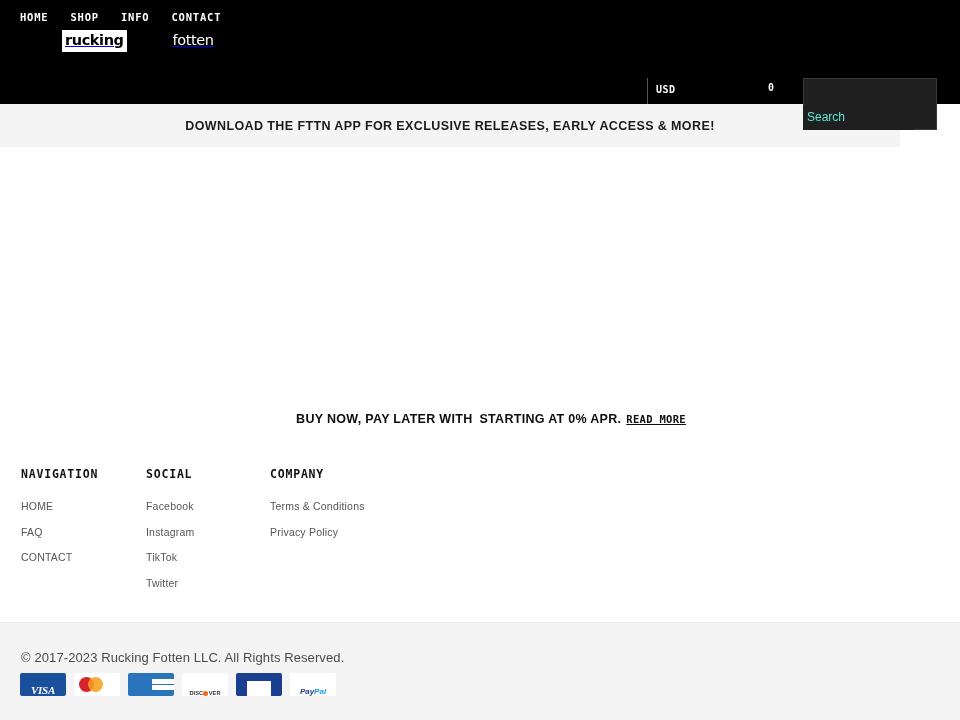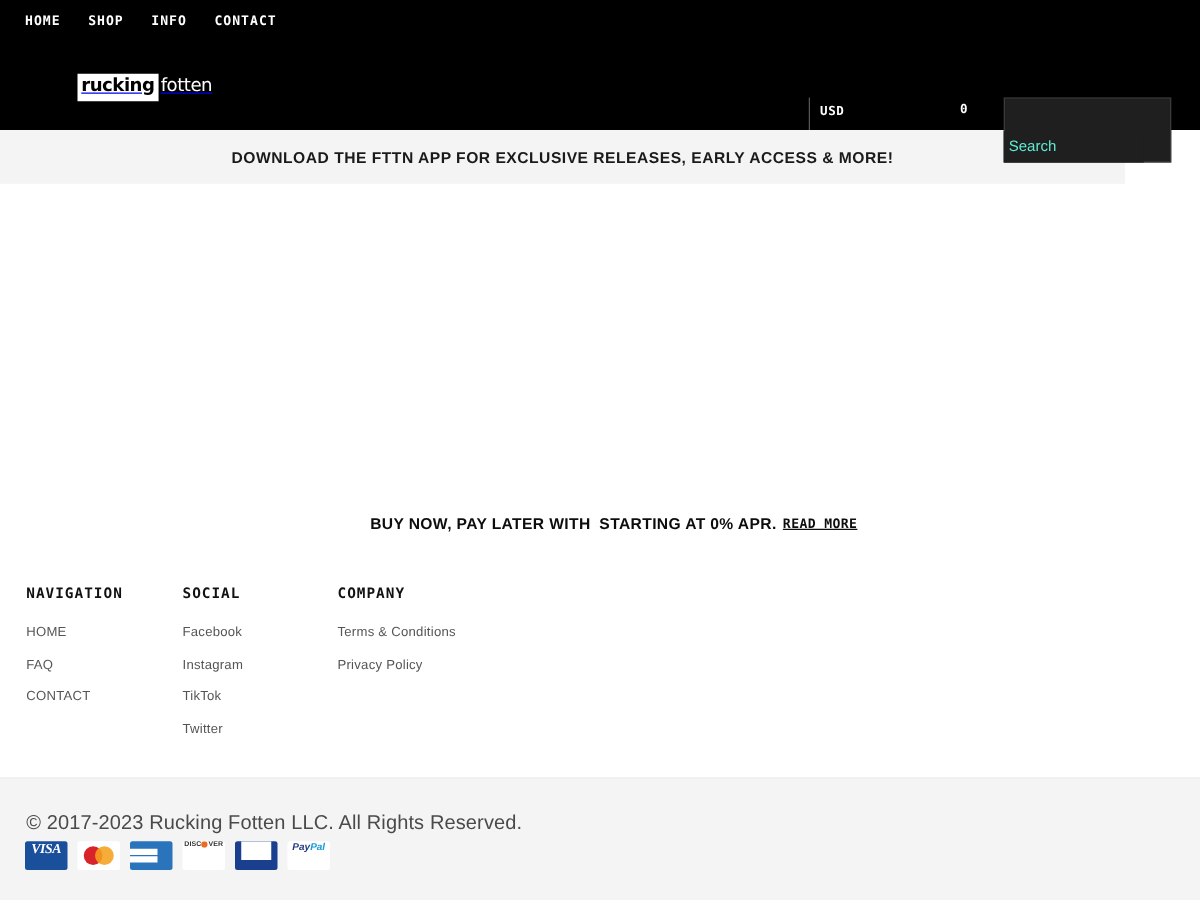--- a/index.html
+++ b/index.html
@@ -41,26 +41,27 @@
     font-weight: bold;
     letter-spacing: 0.8px;
     text-decoration: none;
     padding: 3px 0;
     margin-right: 22px;
     white-space: nowrap;
   }
 
   .logo-wrap {
     position: absolute;
-    top: 60px;
+    top: 31px;
     left: 62px;
     display: flex;
     align-items: center;
     height: 19px;
     line-height: 19px;
+    gap: 44px;
   }
   .logo-a {
     background: #ffffff;
     color: #000000;
     font-family: "DejaVu Sans", sans-serif;
     font-weight: bold;
     font-size: 14.5px;
     letter-spacing: -0.4px;
     padding: 1px 3px 2px 3px;
     display: inline-block;
@@ -242,38 +243,38 @@
     background: #f4f4f4;
     border-top: 1px solid #ececec;
     box-sizing: border-box;
   }
   .copyright {
     position: absolute;
     left: 21px;
     top: 27px;
     color: #4a4a4a;
     font-family: "Liberation Sans", sans-serif;
-    font-size: 16px;
+    font-size: 13px;
     letter-spacing: 0.1px;
   }
   .paymethods {
     position: absolute;
     left: 20px;
     top: 673px;
     display: flex;
     gap: 8px;
     z-index: 5;
   }
   .pay {
-    width: 34px;
+    width: 46px;
     height: 23px;
     border-radius: 2px;
     background: #ffffff;
     display: flex;
-    align-items: flex-start;
+    align-items: flex-end;
     justify-content: center;
     overflow: hidden;
     position: relative;
     box-sizing: border-box;
   }
   .pay-visa {
     background: #1a4f9c;
   }
   .pay-visa span {
     color: #ffffff;

